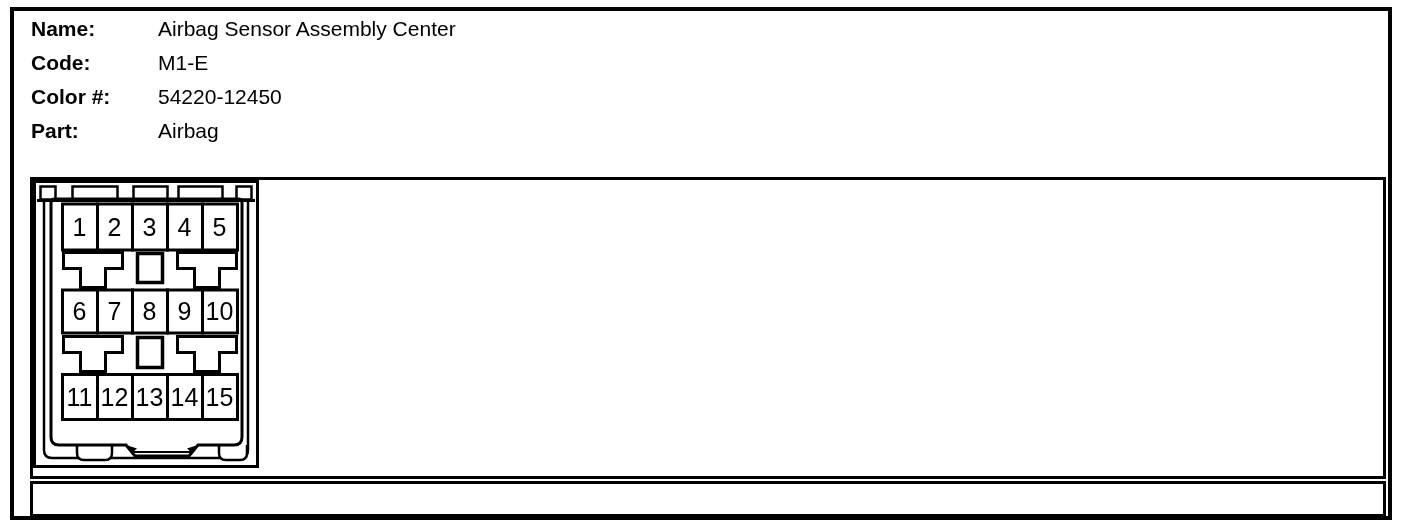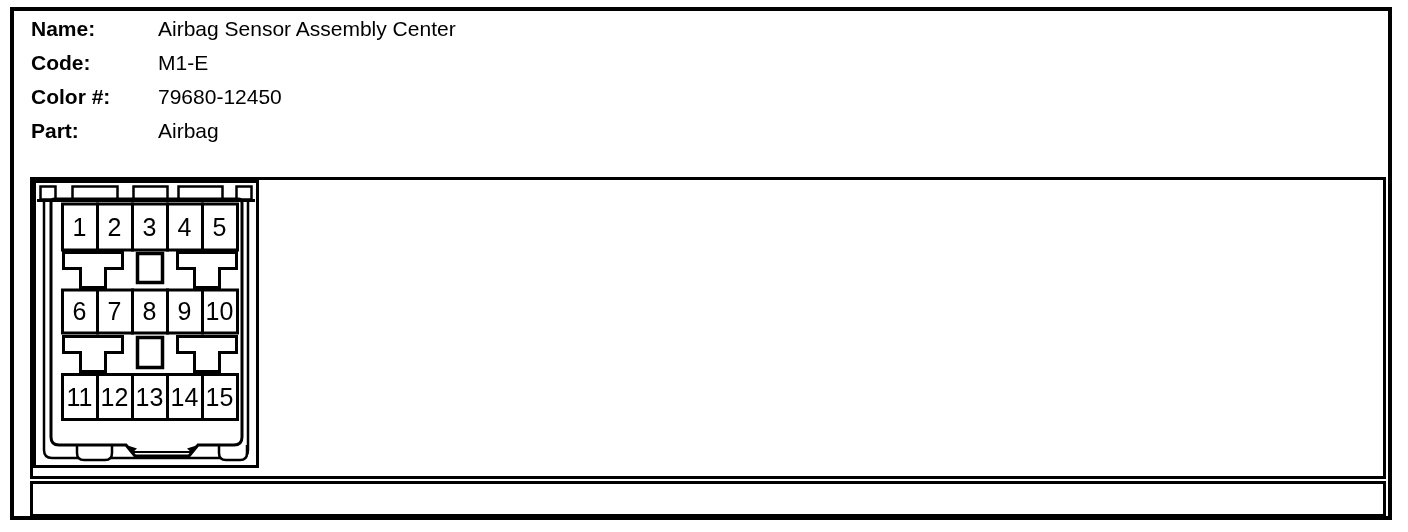--- a/index.html
+++ b/index.html
@@ -60,21 +60,21 @@
   <div class="hdr-row row-0">
     <span class="lbl">Name:</span>
     <span class="val">Airbag Sensor Assembly Center</span>
   </div>
   <div class="hdr-row row-1">
     <span class="lbl">Code:</span>
     <span class="val">M1-E</span>
   </div>
   <div class="hdr-row row-2">
     <span class="lbl">Color #:</span>
-    <span class="val">79680-12450</span>
+    <span class="val">54220-12450</span>
   </div>
   <div class="hdr-row row-3">
     <span class="lbl">Part:</span>
     <span class="val">Airbag</span>
   </div>
 </div>
 
 <div class="diagram-band"></div>
 <div class="terminal-band"></div>
 

